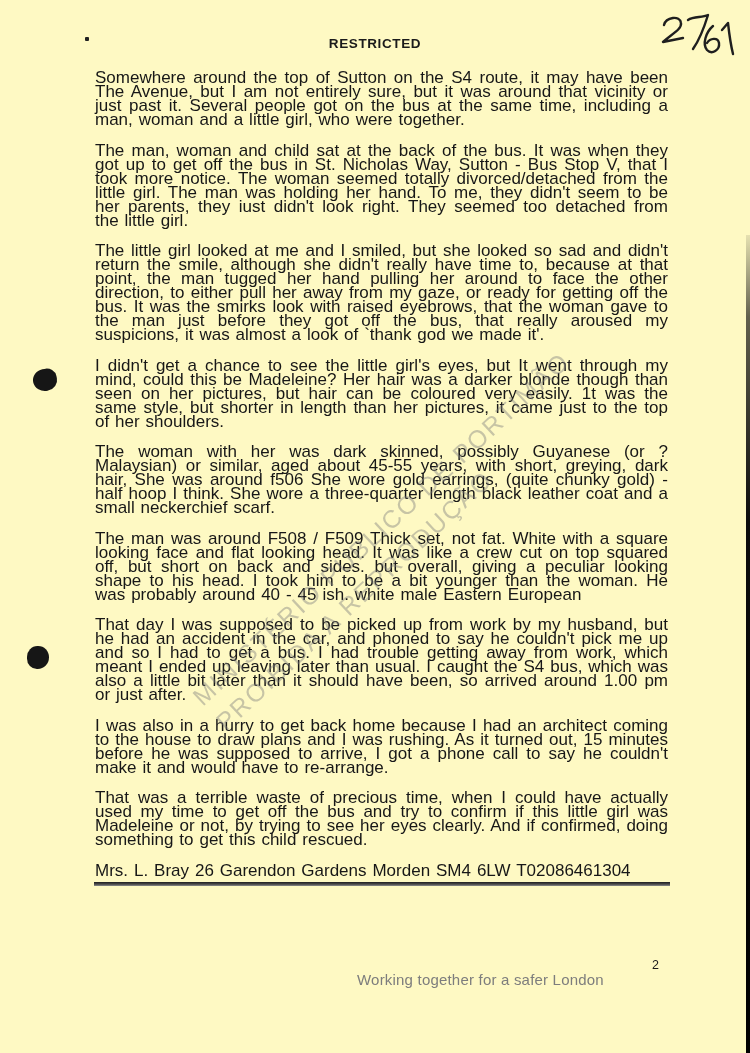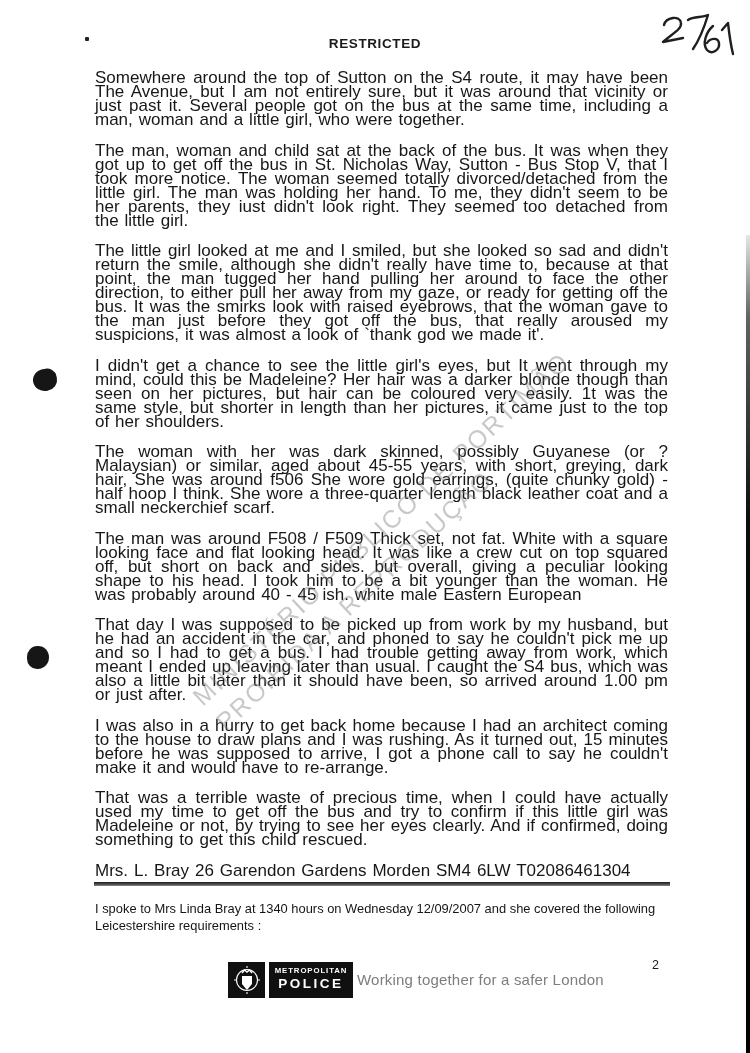--- a/index.html
+++ b/index.html
@@ -1,18 +1,18 @@
 <!DOCTYPE html>
 <html><head>
 <meta charset="utf-8">
 <style>
   html,body { margin:0; padding:0; background:#e8e8e8; }
   .page {
     position:relative; width:750px; height:1053px; margin:0 auto;
-    background:#ffffff; overflow:hidden;
+    background:#fef9c3; overflow:hidden;
     font-family:"Liberation Sans", sans-serif; color:#1b1b1b;
   }
 
   
   .restricted { position:absolute; top:36px; left:0; width:100%;
     text-align:center; font-weight:bold; font-size:13.5px; letter-spacing:.6px; }
 
   .top-dot { position:absolute; left:85px; top:37px; width:4px; height:4px;
     background:#222; border-radius:1px; }
 
@@ -95,38 +95,21 @@
     <p>Mrs. L. Bray 26 Garendon Gardens Morden SM4 6LW T02086461304</p>
   </div>
 
   <div class="watermark">
     <div>MINISTÉRIO PÚBLICO DE PORTIMÃO</div>
     <div>PROIBIDA A REPRODUÇÃO</div>
   </div>
 
   <div class="separator"></div>
 
-  <div class="followup">I spoke to Mrs Linda Bray at 1340 hours on Wednesday 12/09/2007 and she covered the following Leicestershire requirements :</div>
 
-  <div class="footer-logo">
-    <div class="crest-box">
-      <svg width="28" height="30" viewBox="0 0 28 30">
-        <g fill="none" stroke="#ffffff" stroke-width="1.1">
-          <circle cx="14" cy="15" r="10.5"></circle>
-          <path d="M9 11 h10 v8 q-5 6 -5 6 q-5 -6 -5 -6 z" fill="#ffffff" stroke="none"></path>
-          <path d="M9 8 l2.5 -3 l2.5 2 l2.5 -2 l2.5 3" stroke-width="1.4"></path>
-          <path d="M3 15 h-2 M27 15 h-2 M14 3 v-2 M14 29 v-2"></path>
-        </g>
-      </svg>
-    </div>
-    <div class="logo-text-box">
-      <div class="met-line">METROPOLITAN</div>
-      <div class="police-line">POLICE</div>
-    </div>
-  </div>
 
   <div class="tagline">Working together for a safer London</div>
 
   <div class="page-number">2</div>
 
   <div class="punch-top"></div>
   <div class="punch-bottom"></div>
   <div class="right-edge"></div>
 
 </div>

